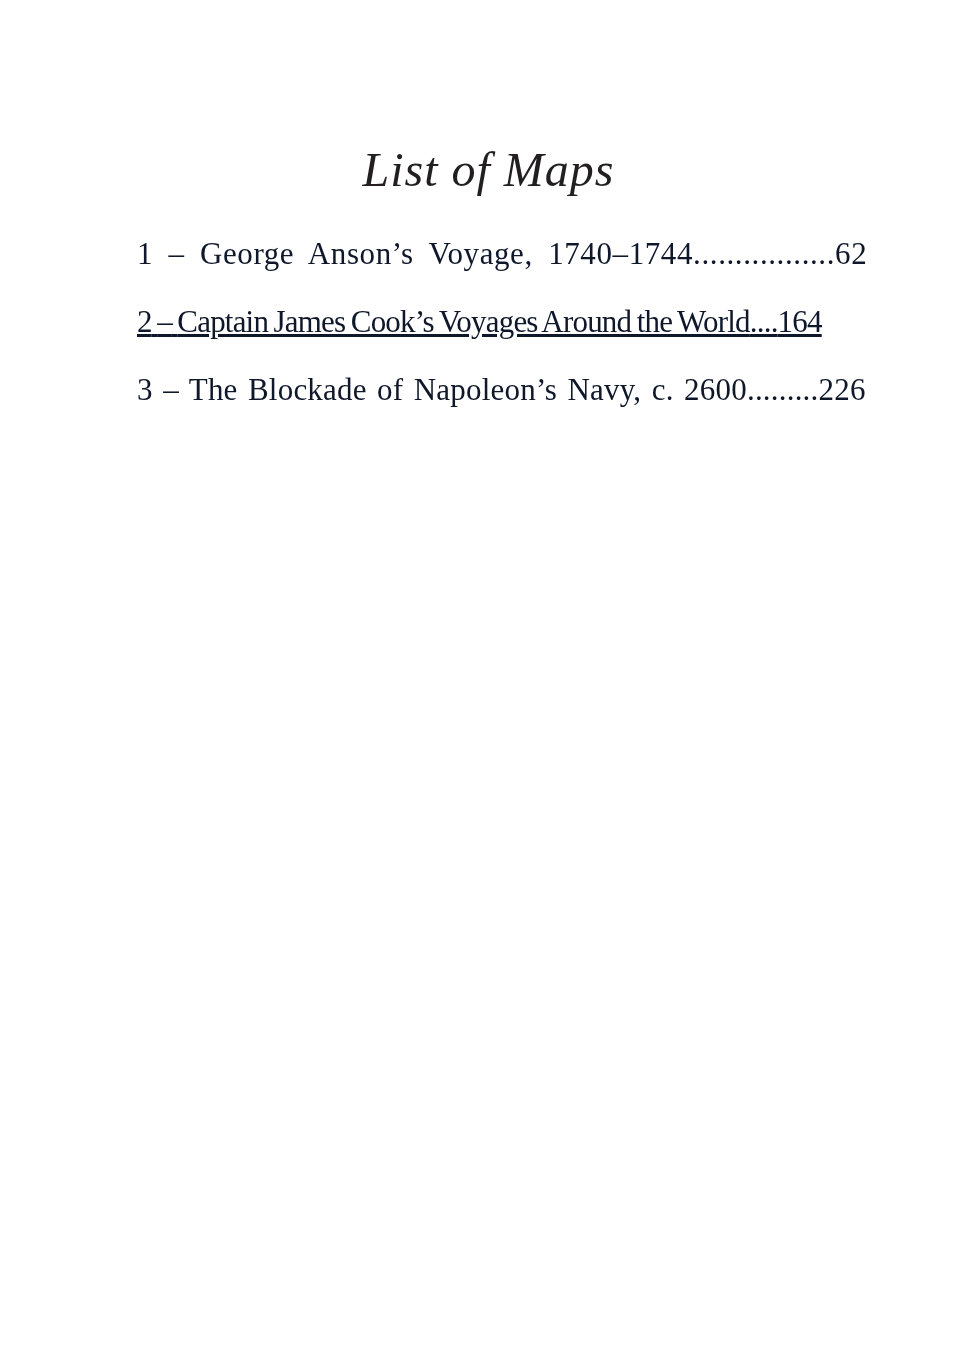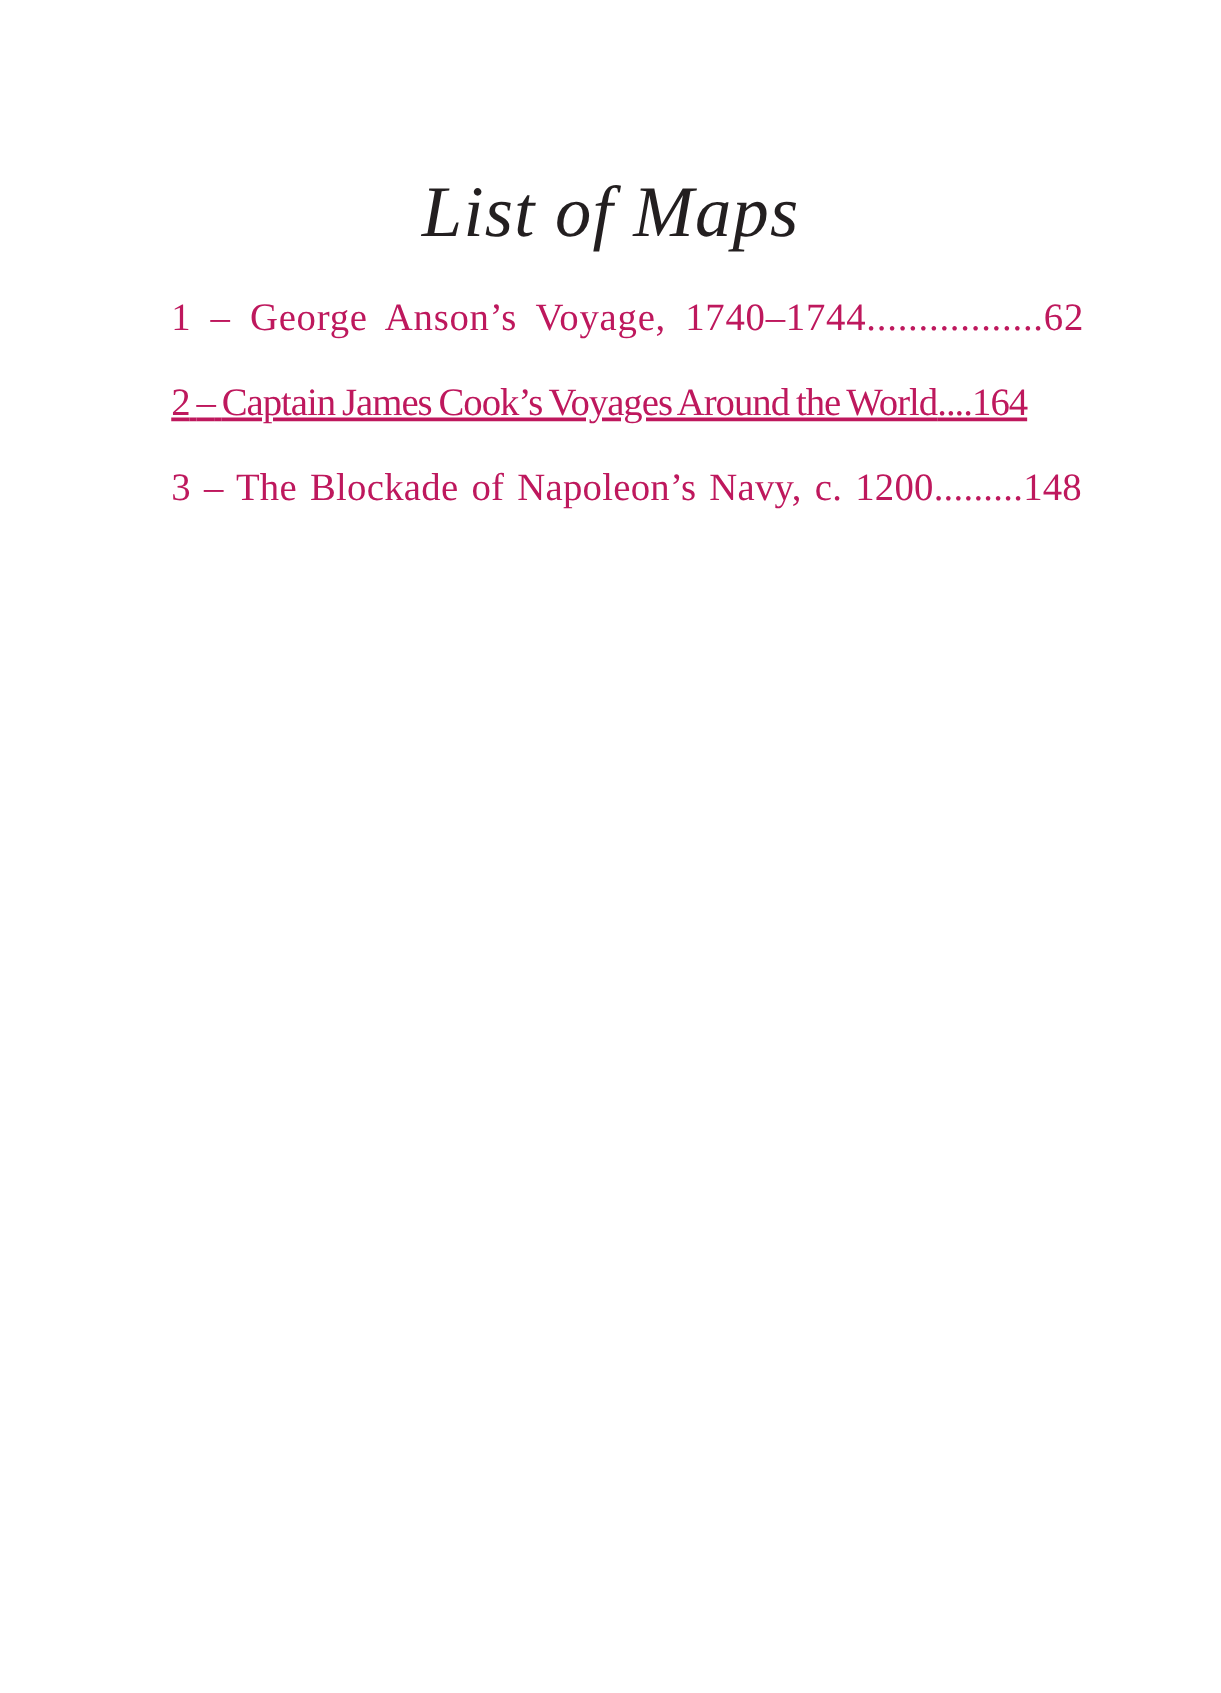--- a/index.html
+++ b/index.html
@@ -16,36 +16,36 @@
     color: #231f20;
     font-family: "Liberation Serif", serif;
   }
   .page-title {
     margin: 0;
     padding-top: 138px;
     text-align: center;
     font-family: "Liberation Serif", serif;
     font-style: italic;
     font-weight: 400;
-    font-size: 58px;
+    font-size: 48px;
     line-height: 64px;
     letter-spacing: 1px;
     color: #231f20;
   }
   .toc {
     margin-top: 36px;
     padding-left: 137px;
     width: 680px;
   }
   .toc-row {
     font-size: 31px;
     line-height: 31px;
     margin-bottom: 37px;
     white-space: nowrap;
-    color: #be185d;
+    color: #0f172a;
   }
   .toc-row.row-1 { word-spacing: 7px;    letter-spacing: 0.6px; }
   .toc-row.row-2 { word-spacing: -1.5px; letter-spacing: -0.8px; text-decoration: underline; }
   .toc-row.row-3 { word-spacing: 2.5px;  letter-spacing: 0.2px; }
   .entry-num, .entry-sep, .entry-title, .leader-dots, .entry-page {
     display: inline;
   }
 </style>
 </head>
 <body>
@@ -58,17 +58,17 @@
 
     <div class="toc-row row-1">
       <span class="entry-num">1</span> <span class="entry-sep">–</span> <span class="entry-title">George Anson’s Voyage, 1740–1744</span><span class="leader-dots">.................</span><span class="entry-page">62</span>
     </div>
 
     <div class="toc-row row-2">
       <span class="entry-num">2</span> <span class="entry-sep">–</span> <span class="entry-title">Captain James Cook’s Voyages Around the World</span><span class="leader-dots">....</span><span class="entry-page">164</span>
     </div>
 
     <div class="toc-row row-3">
-      <span class="entry-num">3</span> <span class="entry-sep">–</span> <span class="entry-title">The Blockade of Napoleon’s Navy, c. 1200</span><span class="leader-dots">.........</span><span class="entry-page">148</span>
+      <span class="entry-num">3</span> <span class="entry-sep">–</span> <span class="entry-title">The Blockade of Napoleon’s Navy, c. 2600</span><span class="leader-dots">.........</span><span class="entry-page">226</span>
     </div>
 
   </div>
 </div>
 
 </body></html>

